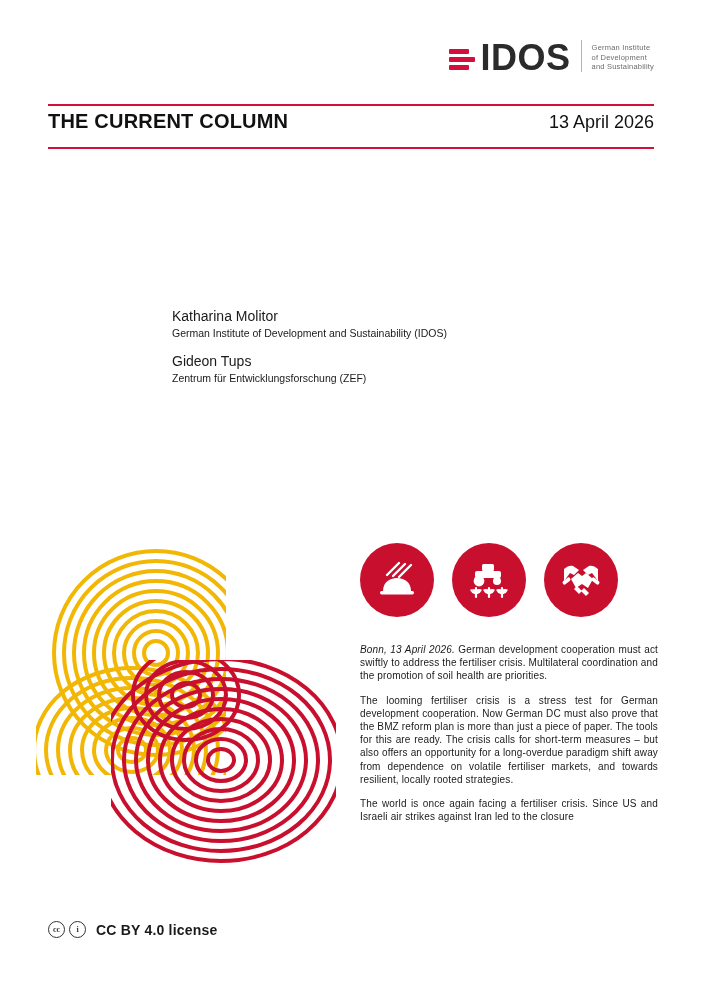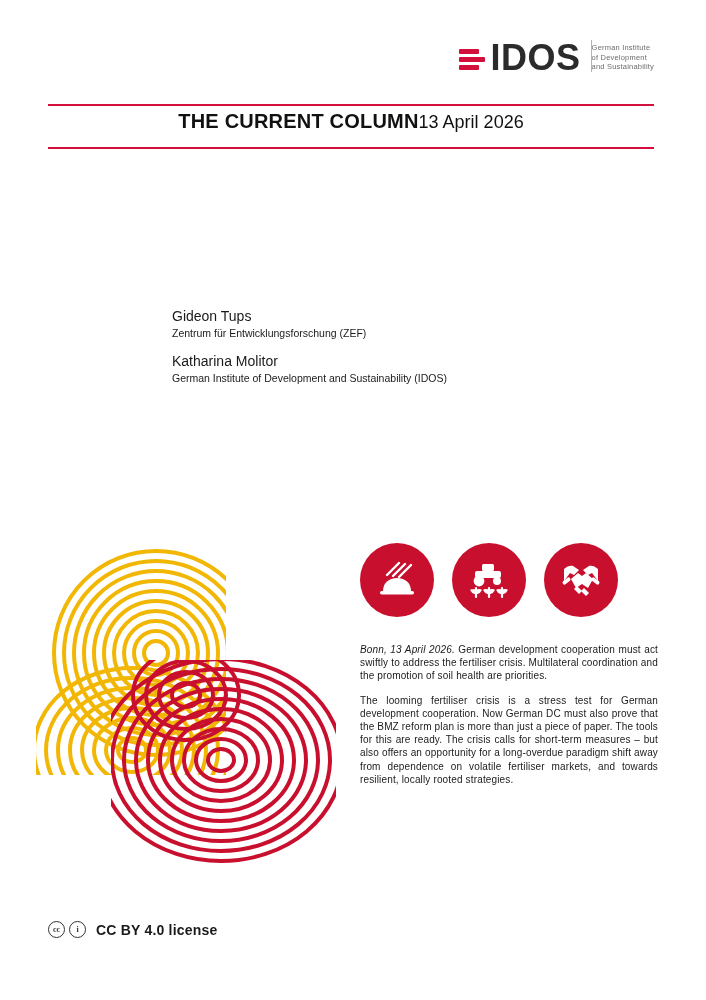--- a/index.html
+++ b/index.html
@@ -49,20 +49,21 @@
   .logo-mark .b3 { top: 19px; width: 20px; }
   .logo-text {
     font-size: 36px;
     font-weight: bold;
     letter-spacing: 0.5px;
     color: #2b2b2b;
     line-height: 36px;
   }
   .logo-sub {
     margin-left: 10px;
+    padding-left: 10px;
     border-left: 1px solid #b5b5b5;
     font-size: 7.5px;
     line-height: 9.5px;
     color: #6d6d6d;
     padding-top: 3px;
     letter-spacing: 0.2px;
   }
 
   
   .rule {
@@ -74,21 +75,21 @@
   }
   .rule-top { top: 104px; }
   .rule-bottom { top: 147px; }
 
   .header-row {
     position: absolute;
     left: 48px;
     right: 48px;
     top: 110px;
     display: flex;
-    justify-content: center;
+    justify-content: space-between;
     align-items: baseline;
   }
   .header-left {
     font-size: 20px;
     font-weight: bold;
     letter-spacing: 0.2px;
     color: #111111;
   }
   .header-right {
     font-size: 18px;
@@ -239,26 +240,26 @@
   <div class="rule rule-bottom"></div>
 
   <div class="header-row">
     <div class="header-left">THE CURRENT COLUMN</div>
     <div class="header-right">13 April 2026</div>
   </div>
 
 
   <div class="authors">
     <div class="author">
+      <div class="author-name">Katharina Molitor</div>
+      <div class="author-affil">German Institute of Development and Sustainability (IDOS)</div>
+    </div>
+    <div class="author">
       <div class="author-name">Gideon Tups</div>
       <div class="author-affil">Zentrum für Entwicklungsforschung (ZEF)</div>
-    </div>
-    <div class="author">
-      <div class="author-name">Katharina Molitor</div>
-      <div class="author-affil">German Institute of Development and Sustainability (IDOS)</div>
     </div>
   </div>
 
   <div class="fingerprint">
     <svg width="300" height="345" viewBox="0 0 300 345" xmlns="http://www.w3.org/2000/svg">
       <defs>
         <clipPath id="clipLeft">
           <rect x="0" y="0" width="190" height="230"></rect>
         </clipPath>
         <clipPath id="clipRight">
@@ -356,20 +357,21 @@
           <path d="M17 32l5 5 3-3-5-5z"></path>
           <path d="M24 34l5 5 3-3-5-5z"></path>
         </g>
       </svg>
     </div>
   </div>
 
   <div class="body-col">
     <p class="lead"><i>Bonn, 13 April 2026.</i> <span>German development cooperation must act swiftly to address the fertiliser crisis. Multilateral coordination and the promotion of soil health are priorities.</span></p>
     <p>The looming fertiliser crisis is a stress test for German development cooperation. Now German DC must also prove that the BMZ reform plan is more than just a piece of paper. The tools for this are ready. The crisis calls for short-term measures – but also offers an opportunity for a long-overdue paradigm shift away from dependence on volatile fertiliser markets, and towards resilient, locally rooted strategies.</p>
+    <p>The world is once again facing a fertiliser crisis. Since US and Israeli air strikes against Iran led to the closure</p>
   </div>
 
   <div class="license">
     <div class="cc-badge">cc</div>
     <div class="cc-badge">i</div>
     <div class="license-text">CC BY 4.0 license</div>
   </div>
 
 </div>
 

